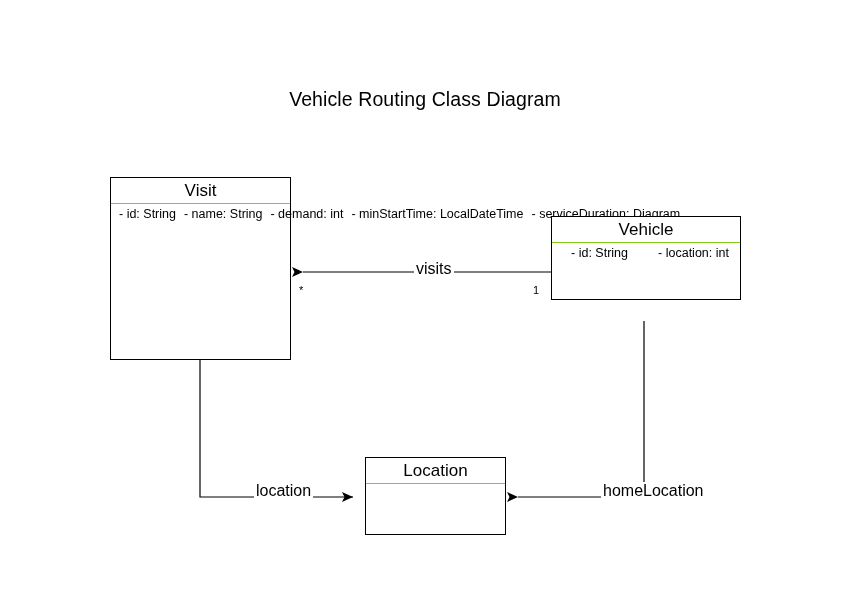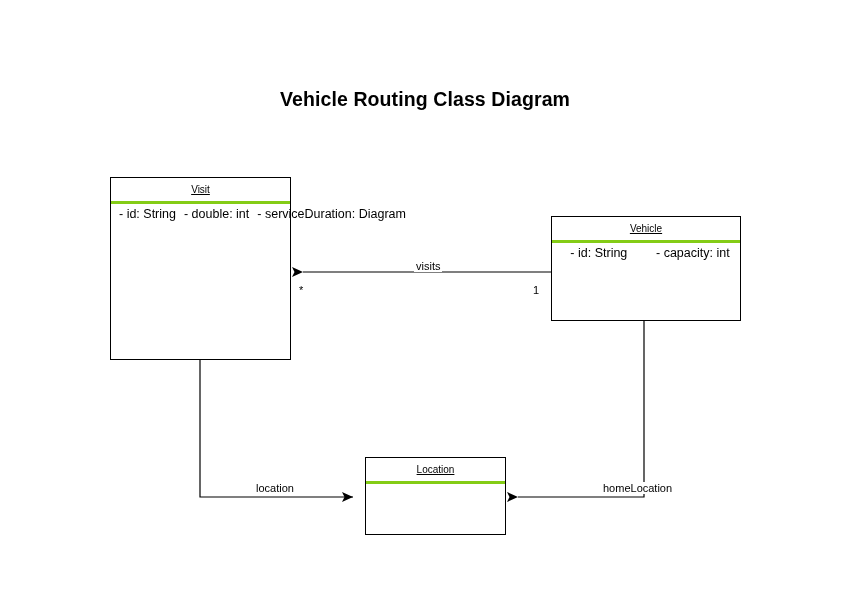--- a/index.html
+++ b/index.html
@@ -18,75 +18,74 @@
     background: #ffffff;
     overflow: hidden;
   }
   #diagram-title {
     position: absolute;
     left: 0;
     top: 88px;
     width: 850px;
     text-align: center;
     font-size: 19.5px;
-    font-weight: bold;
+    font-weight: normal;
     letter-spacing: 0.1px;
     color: #000000;
   }
 
   
   .uml-class {
     position: absolute;
     box-sizing: border-box;
     background: #ffffff;
     border: 1px solid #000000;
     z-index: 3;
   }
   .uml-class-name {
     box-sizing: border-box;
     width: 100%;
     text-align: center;
-    font-size: 10px;
-    border-bottom: 3px solid #84cc16;
+    font-size: 17px;
+    border-bottom: 1px solid #84cc16;
     display: flex;
     align-items: center;
     justify-content: center;
-    text-decoration: underline;
   }
   .uml-attrs {
     box-sizing: border-box;
     width: 100%;
     display: flex;
     flex-direction: row;
     justify-content: space-around;
     padding: 4px 0 4px 0;
   }
   .uml-attr {
     font-size: 12.5px;
     padding-left: 8px;
     white-space: nowrap;
     line-height: 1.1;
   }
 
   #class-visit        { left: 110px; top: 177px; width: 181px; height: 183px; }
   #class-visit   .uml-class-name { height: 26px; }
   #class-visit   .uml-attrs      { height: 155px; }
 
-  #class-vehicle      { left: 551px; top: 216px; width: 190px; height: 105px; }
+  #class-vehicle      { left: 551px; top: 216px; width: 190px; height: 84px; }
   #class-vehicle .uml-class-name { height: 26px; }
   #class-vehicle .uml-attrs      { height: 77px; }
 
   #class-location     { left: 365px; top: 457px; width: 141px; height: 78px; }
   #class-location .uml-class-name { height: 26px; }
   #class-location .uml-attrs      { height: 50px; }
 
   
   .edge-label {
     position: absolute;
-    font-size: 11px;
+    font-size: 16px;
     color: #000000;
     background: #ffffff;
     white-space: nowrap;
     z-index: 4;
     padding: 0 2px;
   }
   .multiplicity {
     position: absolute;
     font-size: 11px;
     color: #000000;
@@ -147,30 +146,32 @@
   <div class="multiplicity" id="mult-visits-one">1</div>
 
   <div class="edge-label" id="label-location">location</div>
 
   <div class="edge-label" id="label-homelocation">homeLocation</div>
 
   <div class="uml-class" id="class-visit">
     <div class="uml-class-name">Visit</div>
     <div class="uml-attrs">
       <div class="uml-attr">- id: String</div>
-      <div class="uml-attr">- double: int</div>
+      <div class="uml-attr">- name: String</div>
+      <div class="uml-attr">- demand: int</div>
+      <div class="uml-attr">- minStartTime: LocalDateTime</div>
       <div class="uml-attr">- serviceDuration: Diagram</div>
     </div>
   </div>
 
   <div class="uml-class" id="class-vehicle">
     <div class="uml-class-name">Vehicle</div>
     <div class="uml-attrs">
       <div class="uml-attr">- id: String</div>
-      <div class="uml-attr">- capacity: int</div>
+      <div class="uml-attr">- location: int</div>
     </div>
   </div>
 
   <div class="uml-class" id="class-location">
     <div class="uml-class-name">Location</div>
   </div>
 
 </div>
 
 </body></html>

